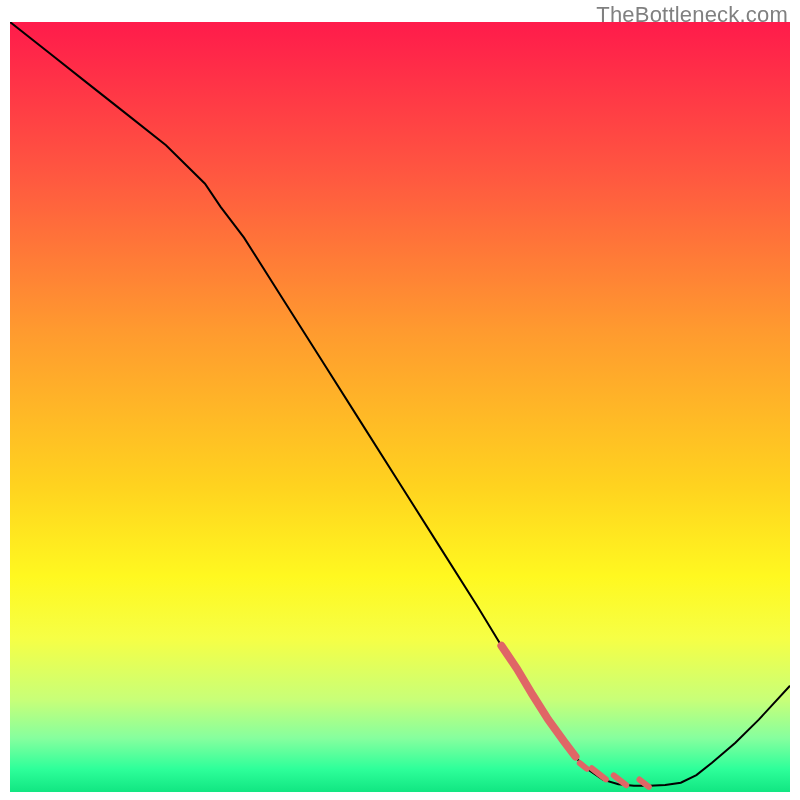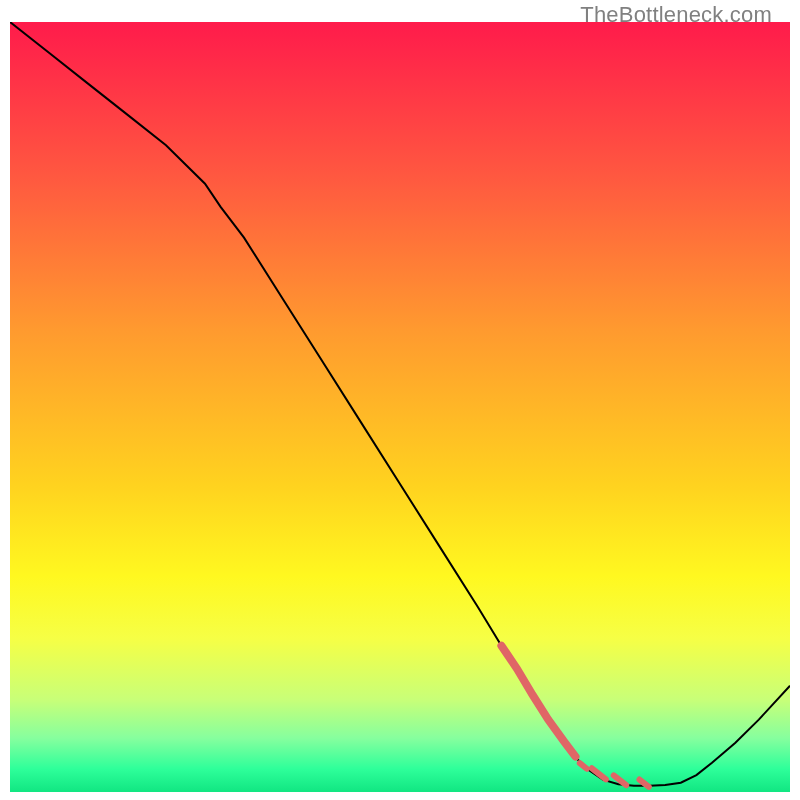--- a/index.html
+++ b/index.html
@@ -14,21 +14,21 @@
   .chart-area {
     position: absolute;
     left: 10px;
     top: 22px;
     width: 780px;
     height: 770px;
   }
   .watermark {
     position: absolute;
     top: 2px;
-    right: 28px;
+    right: 12px;
     color: #808080;
     font-size: 22px;
     font-weight: 400;
     letter-spacing: 0.2px;
   }
   svg {
     display: block;
   }
 </style>
 </head>

